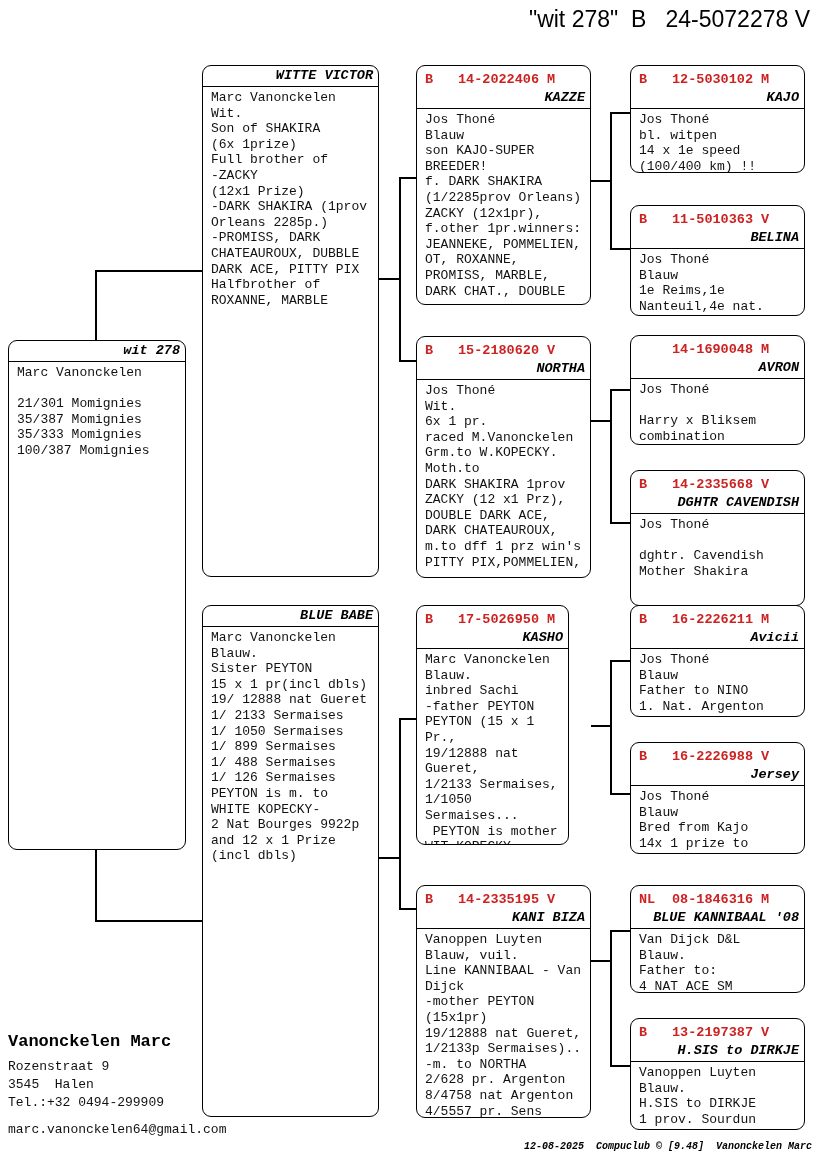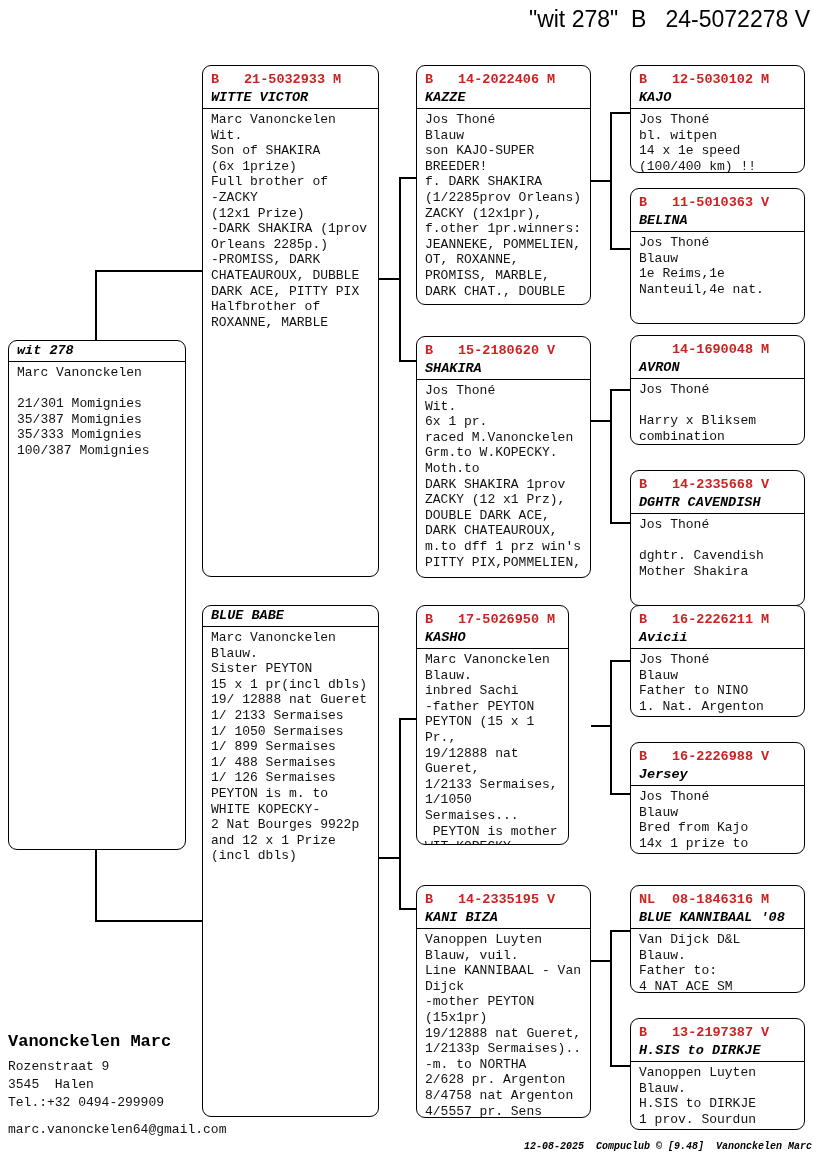--- a/index.html
+++ b/index.html
@@ -16,21 +16,21 @@
     box-sizing:border-box;overflow:hidden;
   }
   .ring{
     font-weight:bold;color:#cc2222;font-size:13.5px;
     padding:6px 5px 1px 8px;white-space:pre;
   }
   .ring .cc{display:inline-block;width:33px;}
   .ring.ruled{border-bottom:1px solid #000;padding-bottom:3px;}
   .bname{
     font-style:italic;font-weight:bold;font-size:13.5px;color:#000;
-    padding:2px 5px 3px 8px;border-bottom:1.5px solid #000;white-space:pre;
+    padding:2px 5px 3px 8px;border-bottom:1.5px solid #000;white-space:pre;text-align:right;
   }
   .bbody{
     font-size:13px;line-height:15.6px;padding:3px 3px 0 8px;
     white-space:pre-wrap;color:#111;
   }
   .ln{position:absolute;background:#000;}
   .owner-name{position:absolute;left:8px;top:1032px;font-size:17px;font-weight:bold;color:#000;}
   .address{position:absolute;left:8px;top:1058px;font-size:13px;line-height:18px;white-space:pre-wrap;}
   .email{position:absolute;left:8px;top:1122px;font-size:13px;}
   .credits{
@@ -47,21 +47,20 @@
   <div class="bname">wit 278</div>
   <div class="bbody">Marc Vanonckelen
 
 21/301 Momignies
 35/387 Momignies
 35/333 Momignies
 100/387 Momignies</div>
 </div>
 
 <div class="pbox" style="left:202px;top:65px;width:177px;height:512px">
-  <div class="ring"><span class="cc">B</span><span>21-5032933 M</span></div>
   <div class="bname">WITTE VICTOR</div>
   <div class="bbody">Marc Vanonckelen
 Wit.
 Son of SHAKIRA
 (6x 1prize)
 Full brother of
 -ZACKY
 (12x1 Prize)
 -DARK SHAKIRA (1prov
 Orleans 2285p.)
@@ -103,21 +102,21 @@
 ZACKY (12x1pr),
 f.other 1pr.winners:
 JEANNEKE, POMMELIEN,
 OT, ROXANNE,
 PROMISS, MARBLE,
 DARK CHAT., DOUBLE</div>
 </div>
 
 <div class="pbox" style="left:416px;top:336px;width:175px;height:242px">
   <div class="ring"><span class="cc">B</span><span>15-2180620 V</span></div>
-  <div class="bname">SHAKIRA</div>
+  <div class="bname">NORTHA</div>
   <div class="bbody">Jos Thoné
 Wit.
 6x 1 pr.
 raced M.Vanonckelen
 Grm.to W.KOPECKY.
 Moth.to
 DARK SHAKIRA 1prov
 ZACKY (12 x1 Prz),
 DOUBLE DARK ACE,
 DARK CHATEAUROUX,
@@ -161,21 +160,21 @@
 
 <div class="pbox" style="left:630px;top:65px;width:175px;height:108px">
   <div class="ring"><span class="cc">B</span><span>12-5030102 M</span></div>
   <div class="bname">KAJO</div>
   <div class="bbody">Jos Thoné
 bl. witpen
 14 x 1e speed
 (100/400 km) !!</div>
 </div>
 
-<div class="pbox" style="left:630px;top:188px;width:175px;height:136px">
+<div class="pbox" style="left:630px;top:205px;width:175px;height:111px">
   <div class="ring"><span class="cc">B</span><span>11-5010363 V</span></div>
   <div class="bname">BELINA</div>
   <div class="bbody">Jos Thoné
 Blauw
 1e Reims,1e
 Nanteuil,4e nat.</div>
 </div>
 
 <div class="pbox" style="left:630px;top:335px;width:175px;height:110px">
   <div class="ring"><span class="cc"></span><span>14-1690048 M</span></div>

